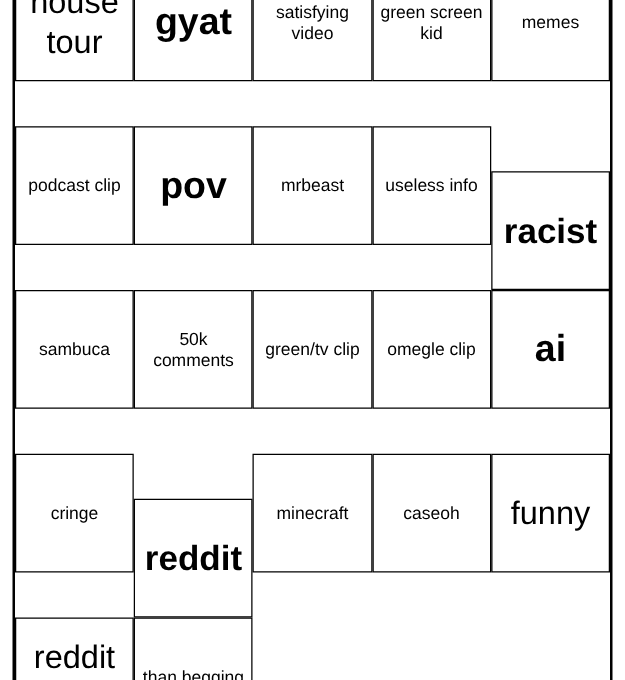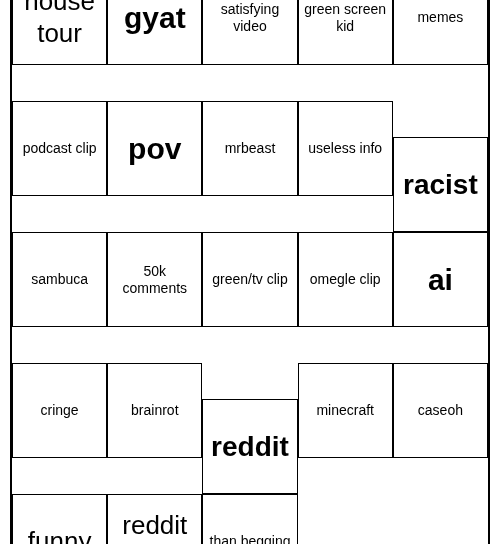--- a/index.html
+++ b/index.html
@@ -98,21 +98,20 @@
       <div class="bingo-cell xxlarge-text">pov</div>
       <div class="bingo-cell">mrbeast</div>
       <div class="bingo-cell">useless info</div>
       <div class="bingo-cell xlarge-text">racist</div>
       <div class="bingo-cell">sambuca</div>
       <div class="bingo-cell">50k comments</div>
       <div class="bingo-cell">green/tv clip</div>
       <div class="bingo-cell">omegle clip</div>
       <div class="bingo-cell xxlarge-text">ai</div>
       <div class="bingo-cell">cringe</div>
-      <div class="bingo-cell">brainrot</div>
       <div class="bingo-cell xlarge-text">reddit</div>
       <div class="bingo-cell">minecraft</div>
       <div class="bingo-cell">caseoh</div>
       <div class="bingo-cell large-text">funny</div>
       <div class="bingo-cell large-text">reddit story</div>
       <div class="bingo-cell">than begging</div>
     </div>
 </div>
 
 </body></html>

